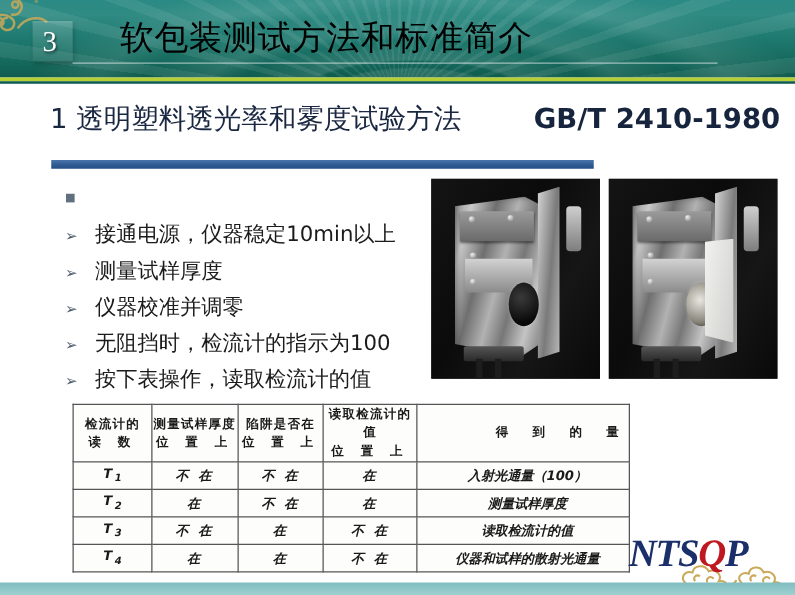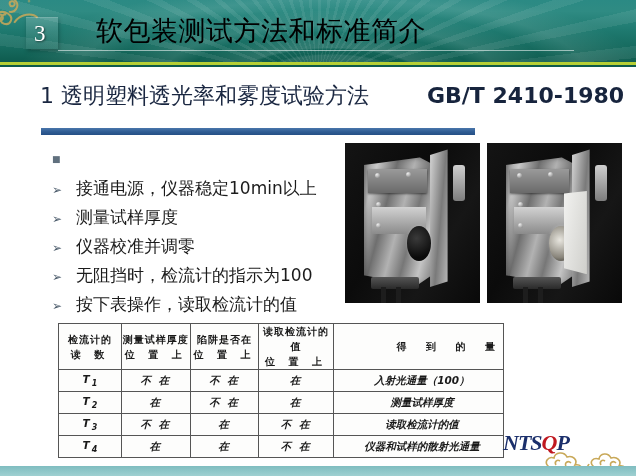--- a/index.html
+++ b/index.html
@@ -159,21 +159,21 @@
   .c-res{width:208px;text-align:right;padding-left:7px !important;letter-spacing:0 !important;}
   .hdr2{display:block;letter-spacing:5px;}
   .tsub{font-size:8px;vertical-align:sub;letter-spacing:0;}
 
   
   .footer-strip{position:absolute;left:0;top:466px;width:636px;height:10px;
     background:linear-gradient(180deg,#7fbdc0,#9fd0d1);}
   .logo{
     position:absolute;left:503px;top:430px;
     font-family:"Liberation Serif","DejaVu Serif",serif;
-    font-style:italic;font-weight:bold;font-size:22px;line-height:25px;
+    font-style:italic;font-weight:bold;font-size:31px;line-height:25px;
     color:#1b2f6b;letter-spacing:-1px;white-space:nowrap;z-index:6;
   }
   .logo .red{color:#c01820;}
   .cloud{position:absolute;pointer-events:none;}
   .cloud-a{left:542px;top:448px;width:48px;height:26px;}
   .cloud-b{left:588px;top:449px;width:44px;height:25px;}
 </style>
 </head>
 <body>
 

